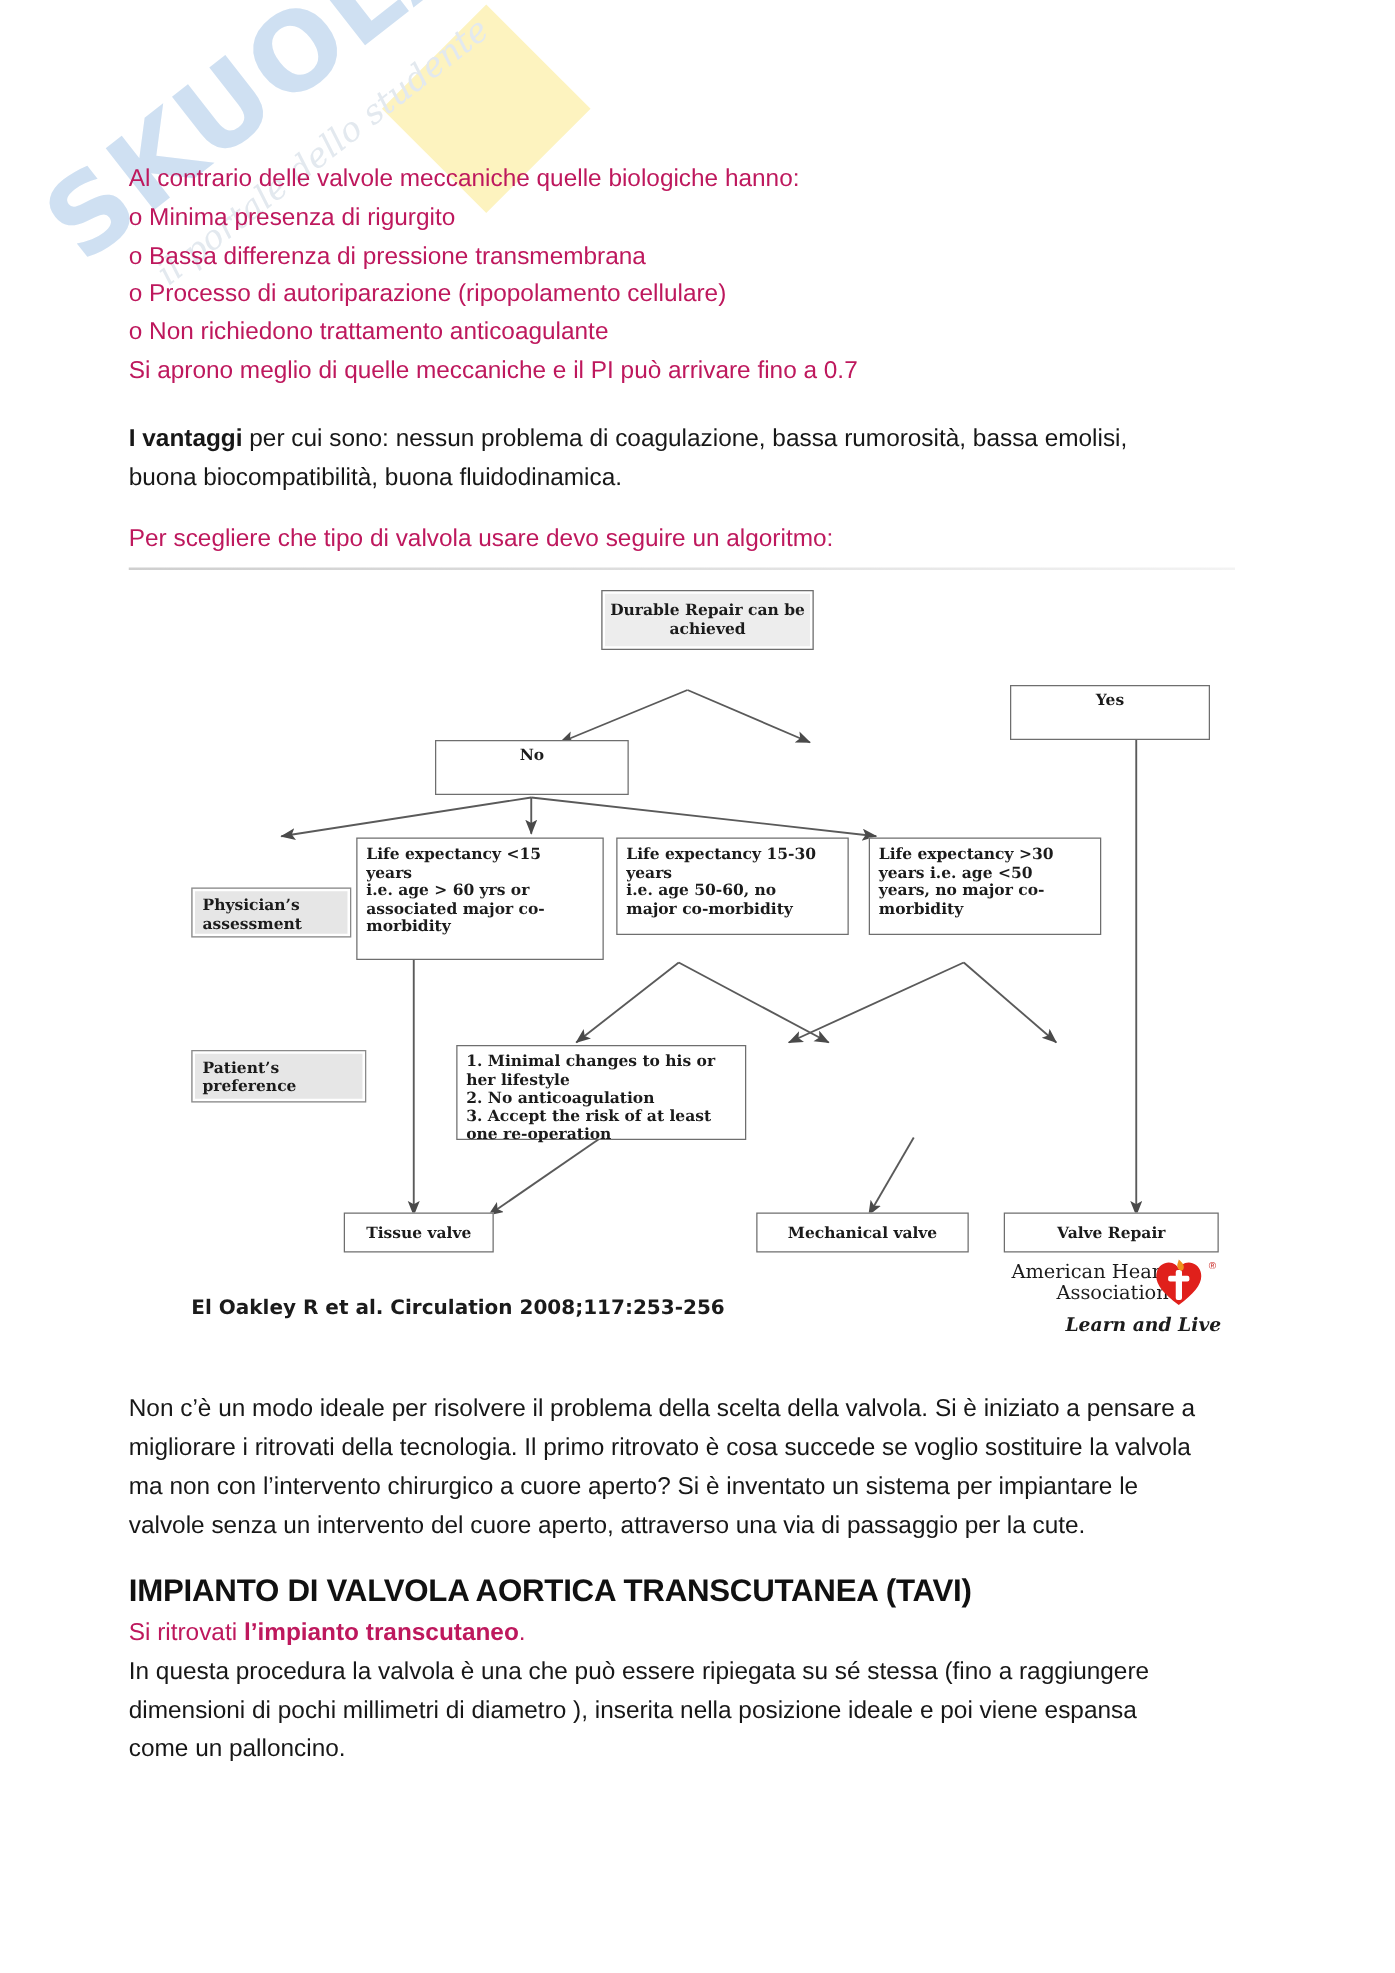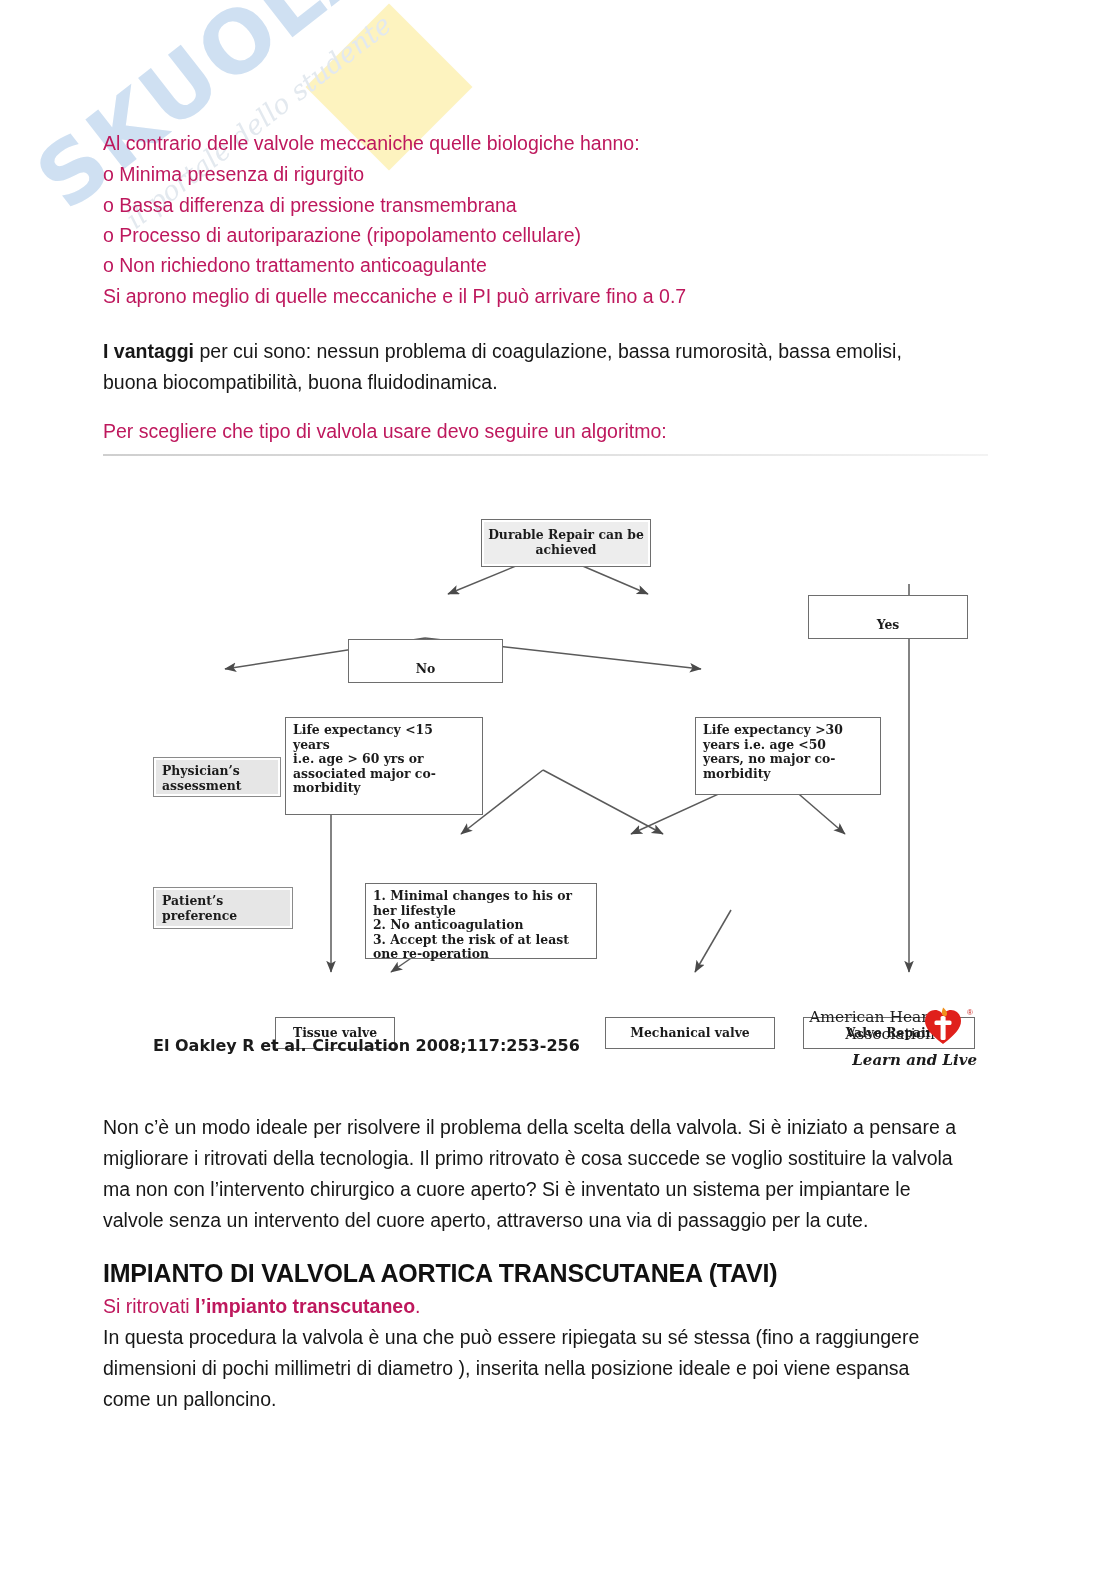--- a/index.html
+++ b/index.html
@@ -112,34 +112,33 @@
   .fbox {
     position: absolute;
     box-sizing: border-box;
     border: 1.4px solid #6e6e6e;
     background: #ffffff;
     font-family: "DejaVu Serif", serif;
     font-weight: bold;
     font-size: 12.4px;
     line-height: 14.6px;
     color: #1b1b1b;
-    margin-top: 47px;
   }
   .fbox.center {
     display: flex;
     align-items: center;
     justify-content: center;
     text-align: center;
   }
   .fbox.center-top {
     display: flex;
     align-items: flex-start;
     justify-content: center;
     text-align: left;
-    padding-top: 22px;
+    padding-top: 4px;
   }
   .fbox.left {
     padding: 5px 22px 4px 7px;
     text-align: left;
   }
   .fbox.shaded {
     background: #e6e6e6;
     border: 1.2px solid #8a8a8a;
     box-shadow: inset 0 0 0 2px #ffffff;
     padding: 6px 8px;
@@ -270,20 +269,21 @@
 
     <div class="fbox center-top" style="left:705px; top:96px; width:160px; height:44px;">Yes</div>
 
     <div class="fbox center-top" style="left:245px; top:140px; width:155px; height:44px;">No</div>
 
     <div class="fbox shaded" style="left:50px; top:258px; width:128px; height:40px;"><span class="inner">Physician’s assessment</span></div>
 
     <div class="fbox shaded" style="left:50px; top:388px; width:140px; height:42px;"><span class="inner">Patient’s preference</span></div>
 
     <div class="fbox left" style="left:182px; top:218px; width:198px; height:98px;">Life expectancy &lt;15 years<br>i.e. age &gt; 60 yrs or associated major co-morbidity</div>
+    <div class="fbox left" style="left:390px; top:218px; width:186px; height:78px;">Life expectancy 15-30 years<br>i.e. age 50-60, no major co-morbidity</div>
     <div class="fbox left" style="left:592px; top:218px; width:186px; height:78px;">Life expectancy &gt;30 years i.e. age &lt;50 years, no major co-morbidity</div>
 
     <div class="fbox left" style="left:262px; top:384px; width:232px; height:76px;">1. Minimal changes to his or her lifestyle<br>2. No anticoagulation<br>3. Accept the risk of at least one re-operation</div>
 
     <div class="fbox center" style="left:172px; top:518px; width:120px; height:32px;">Tissue valve</div>
     <div class="fbox center" style="left:502px; top:518px; width:170px; height:32px;">Mechanical valve</div>
     <div class="fbox center" style="left:700px; top:518px; width:172px; height:32px;">Valve Repair</div>
 
     <div class="cite">El Oakley R et al. Circulation 2008;117:253-256</div>
 

